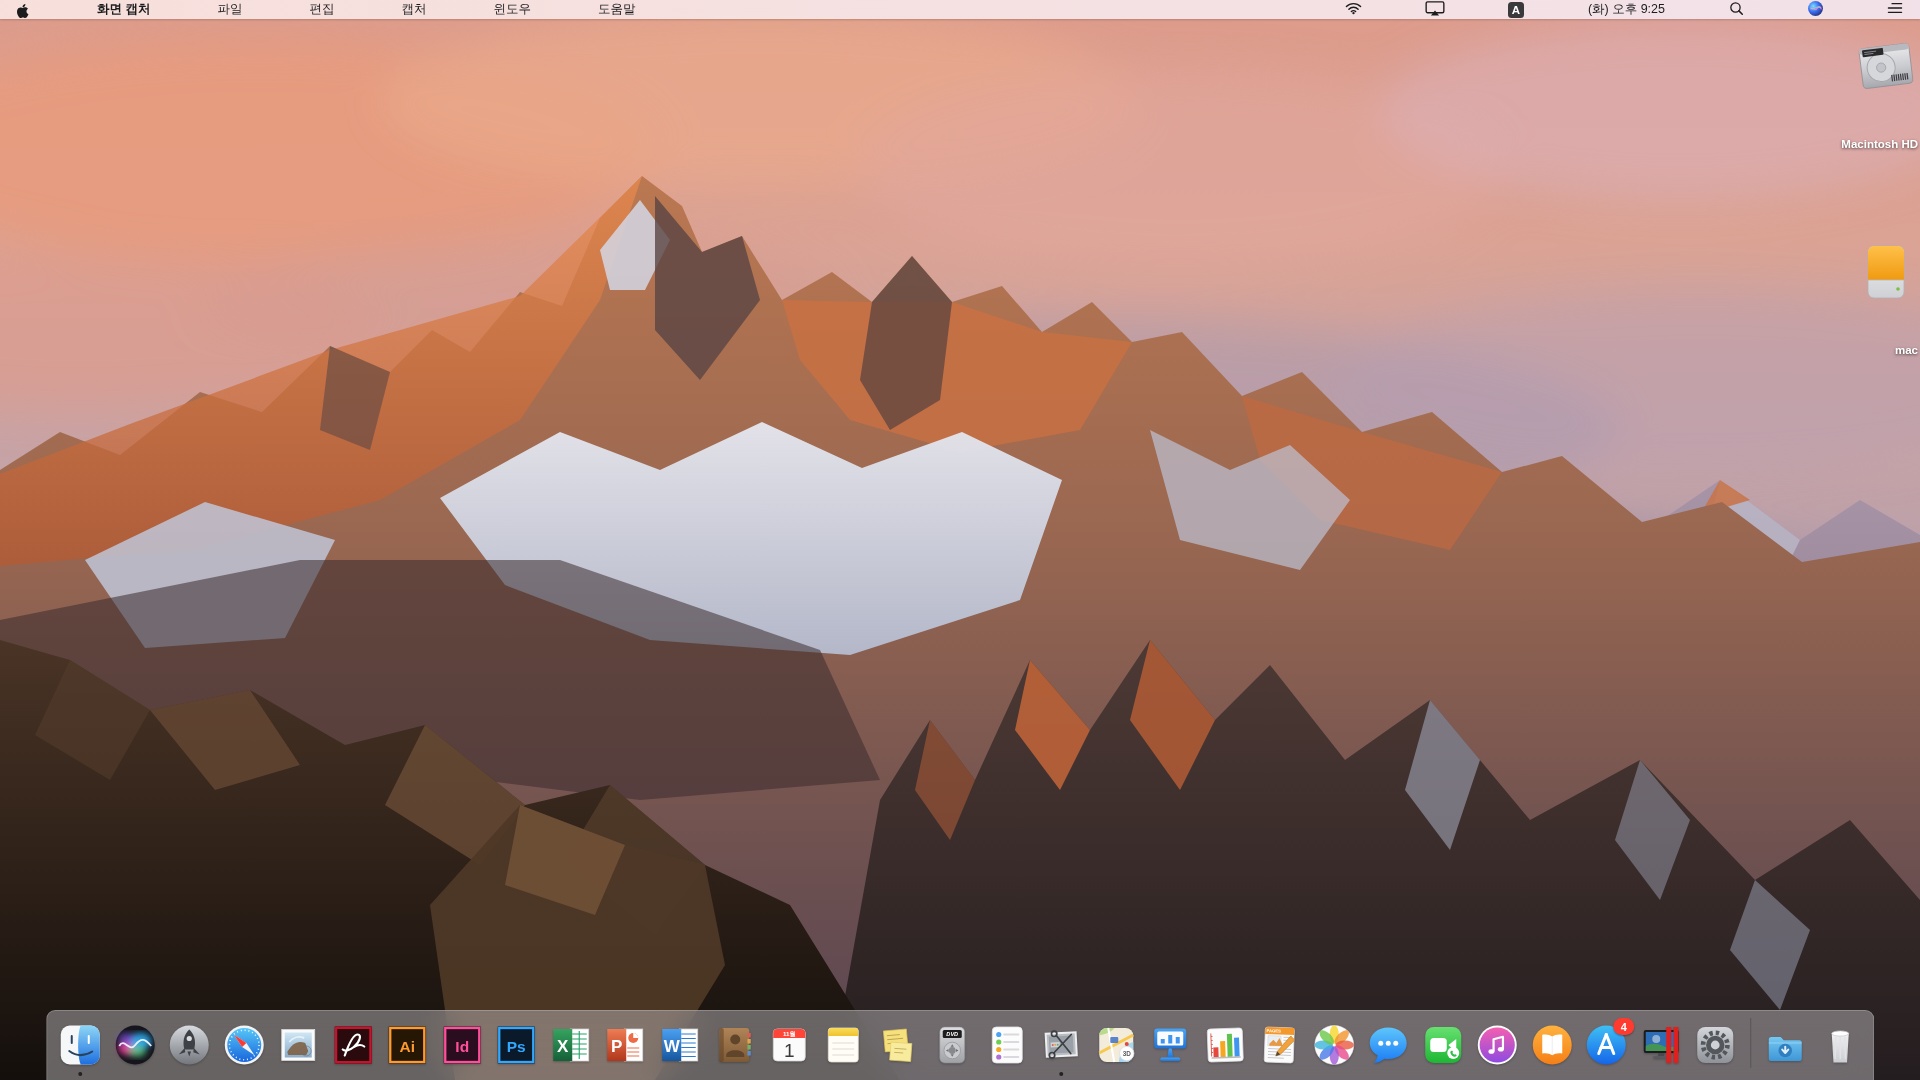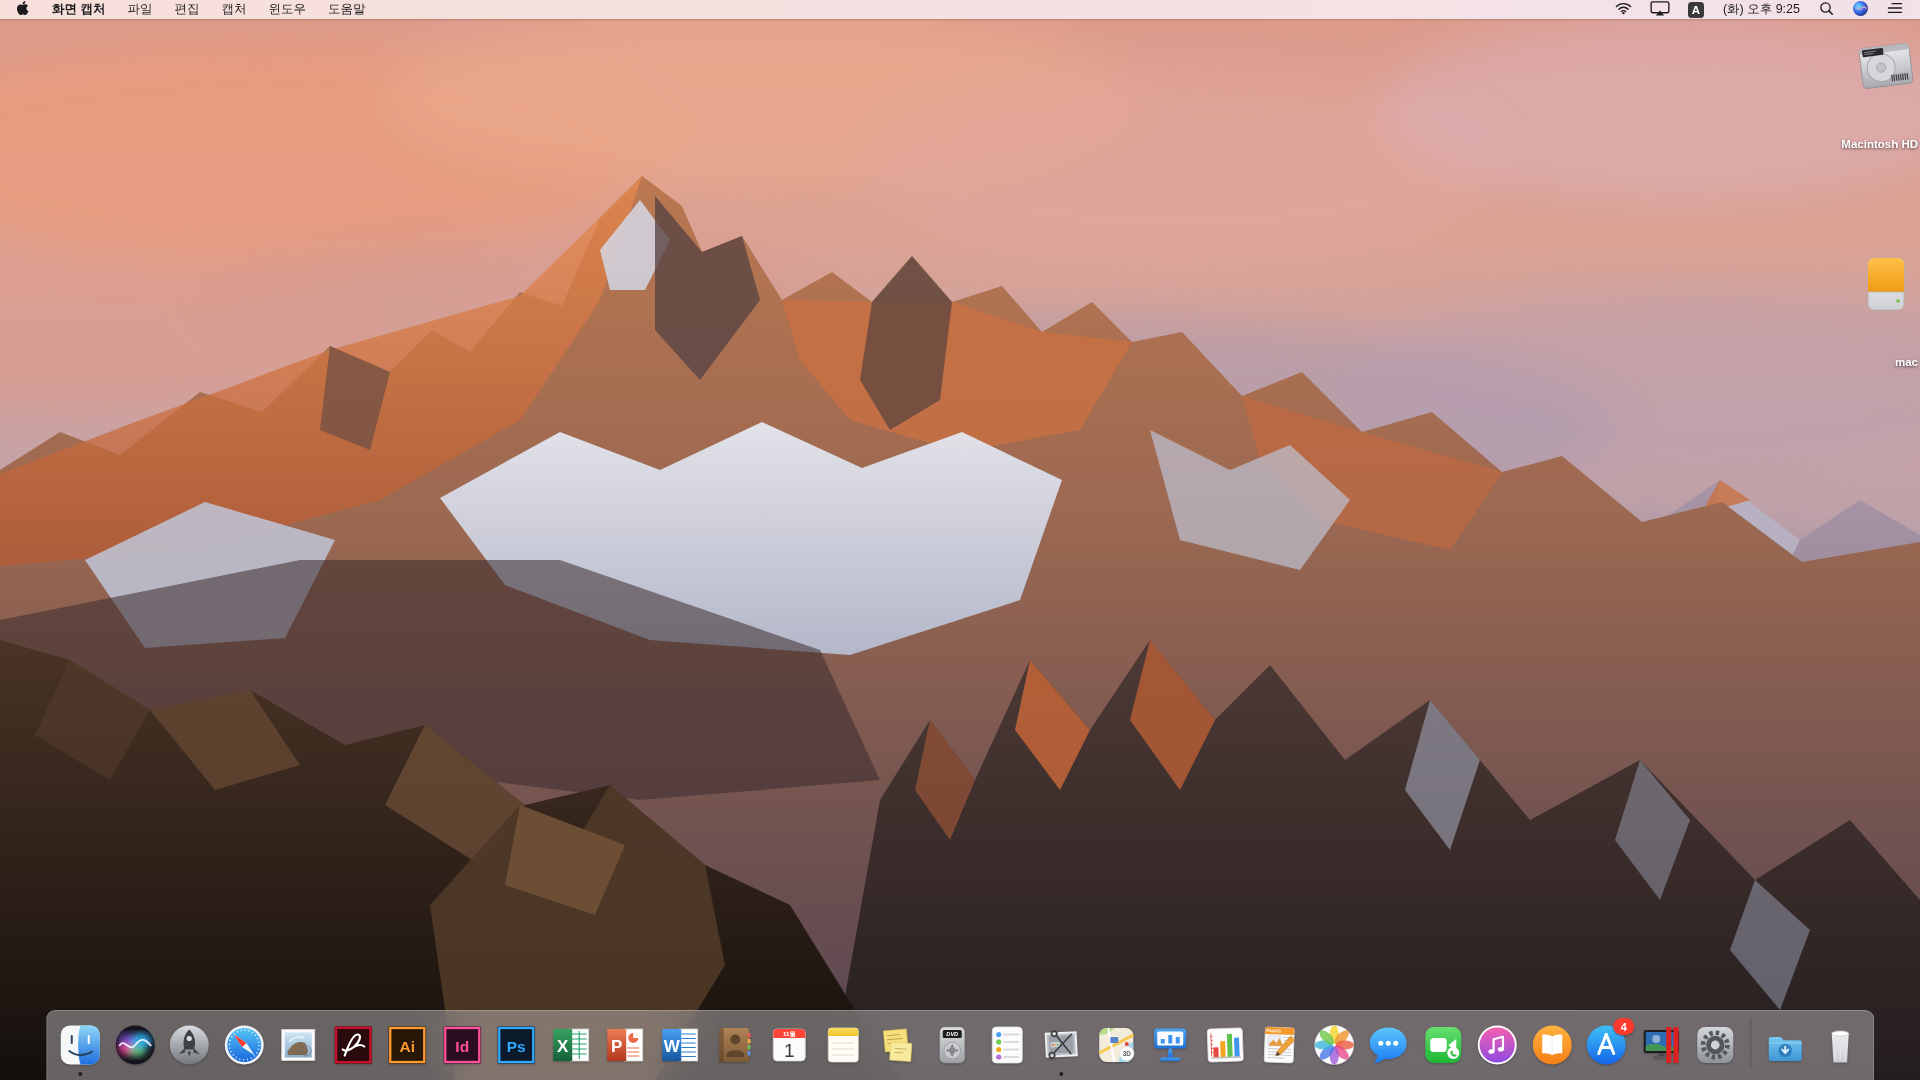--- a/index.html
+++ b/index.html
@@ -6,21 +6,21 @@
     font-family:"Liberation Sans","DejaVu Sans",sans-serif;}
   #stage{position:relative;width:1920px;height:1080px;background:#8f8ba3;}
   #wallpaper{position:absolute;inset:0;width:100%;height:100%;display:block;}
   svg text{font-family:"Liberation Sans","DejaVu Sans",sans-serif;}
 
   
   #menubar{position:absolute;top:0;left:0;width:100%;height:19px;z-index:50;
     display:flex;align-items:center;justify-content:space-between;
     background:linear-gradient(to right,rgba(249,229,225,.93),rgba(243,231,239,.93));
     box-shadow:0 1px 2px rgba(0,0,0,.18);font-size:12.5px;color:#1c1c1e;}
-  #mb-left,#mb-right{display:flex;align-items:flex-start;height:100%;}
+  #mb-left,#mb-right{display:flex;align-items:flex-end;height:100%;gap:45px;}
   .mb-item{display:flex;align-items:center;height:100%;padding:0 11px;cursor:default;white-space:nowrap;}
   .mb-apple{padding:0 12px 0 16px;display:flex;align-items:center;}
   .mb-appname{font-weight:bold;}
   .mb-status{display:flex;align-items:center;height:100%;padding:0 9px;}
   .mb-input-box{width:16px;height:16px;border-radius:3.5px;background:#3a3a3c;color:#fff;
     font-size:11.5px;font-weight:bold;display:flex;align-items:center;justify-content:center;}
   .mb-clock{padding:0 10px;white-space:nowrap;}
   #mb-right{padding-right:8px;}
 
   
@@ -244,21 +244,21 @@
               <rect x="40.4" y="41.5" width="1.2" height="6.5" fill="#3c3c40"></rect>
               <rect x="42.6" y="41.5" width="1.2" height="6.5" fill="#3c3c40"></rect>
               <rect x="44.8" y="41.5" width="1.2" height="6.5" fill="#3c3c40"></rect>
               <rect x="47" y="41.5" width="1.2" height="6.5" fill="#3c3c40"></rect>
               <rect x="49.2" y="41.5" width="1.2" height="6.5" fill="#3c3c40"></rect>
               <rect x="51.400000000000006" y="41.5" width="1.2" height="6.5" fill="#3c3c40"></rect>
             </g>
           </svg></span>
     <span class="di-label">Macintosh HD</span>
   </div>
-      <div class="desktop-icon" style="top:252px">
+      <div class="desktop-icon" style="top:240px">
     <span><svg viewBox="0 0 64 64" width="64" height="64" aria-hidden="true">
             <defs>
               <linearGradient id="gOr" x1="0" y1="0" x2="0" y2="1">
                 <stop offset="0" stop-color="#ffc04a"></stop>
                 <stop offset="1" stop-color="#f09a10"></stop>
               </linearGradient>
               <linearGradient id="gSl" x1="0" y1="0" x2="0" y2="1">
                 <stop offset="0" stop-color="#f2f2f4"></stop>
                 <stop offset="1" stop-color="#cfd0d4"></stop>
               </linearGradient>

